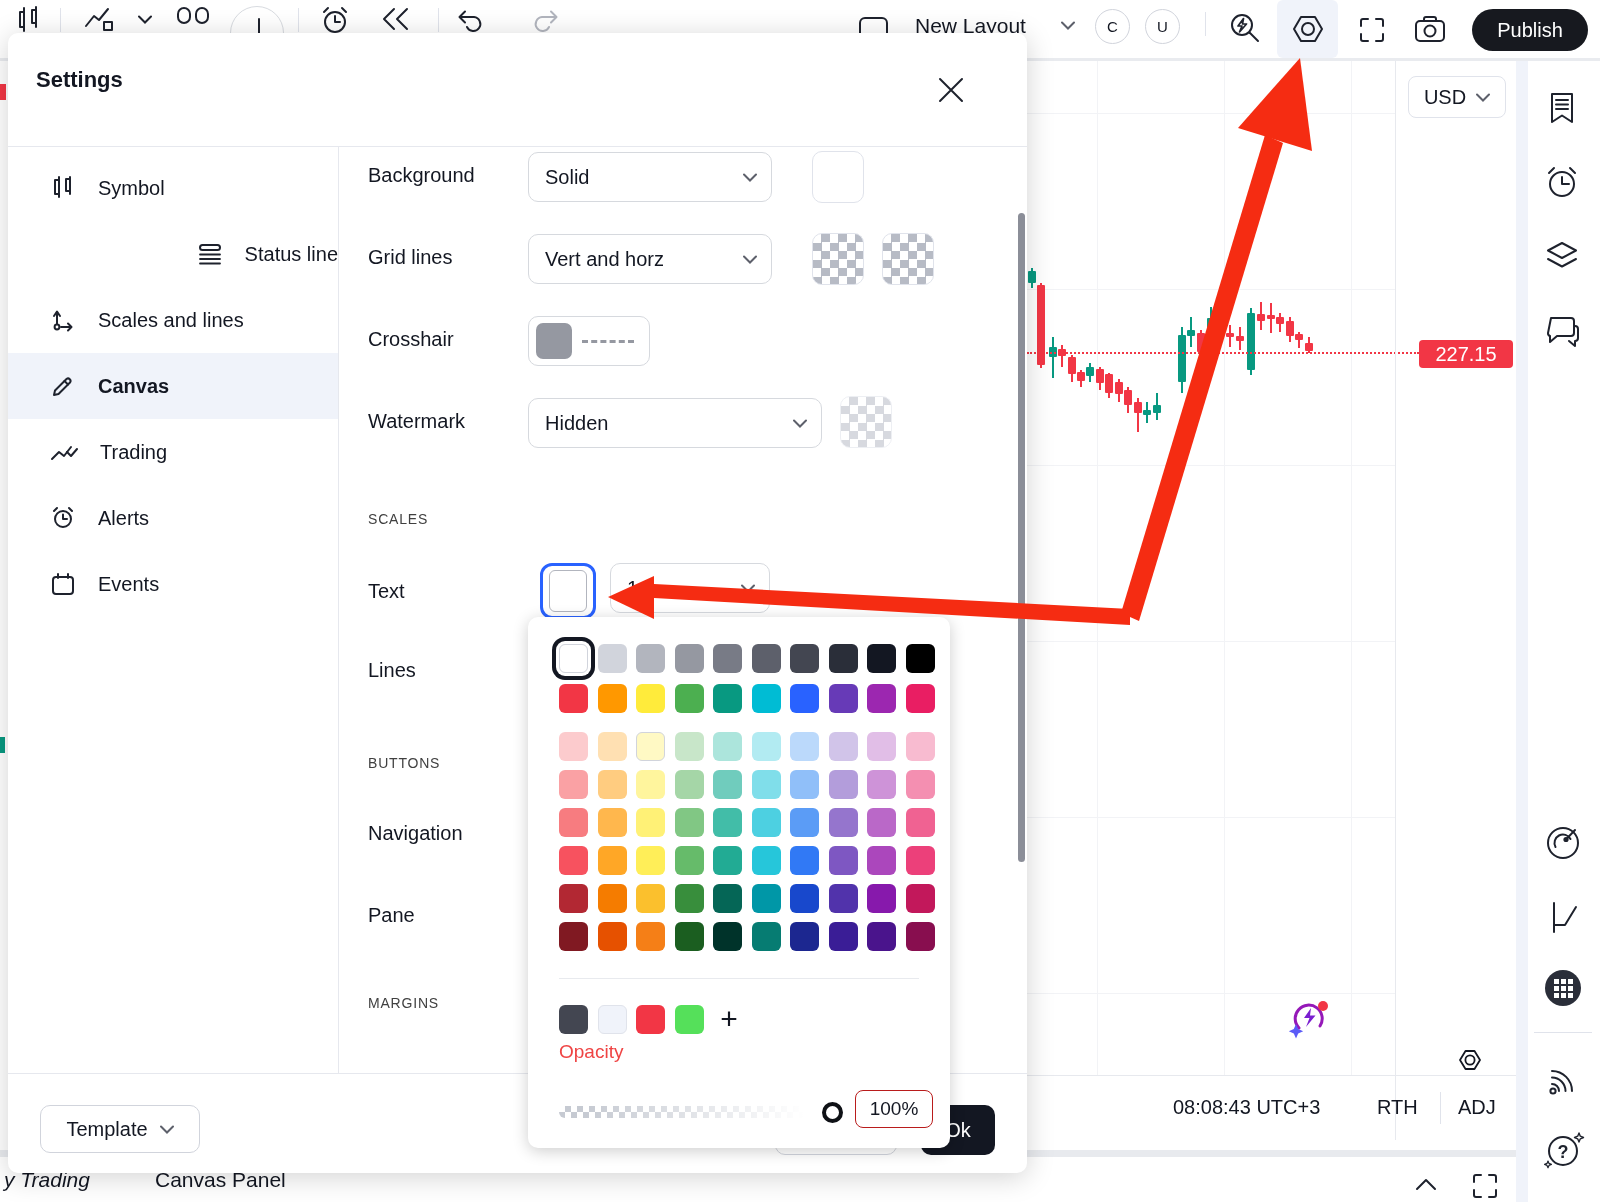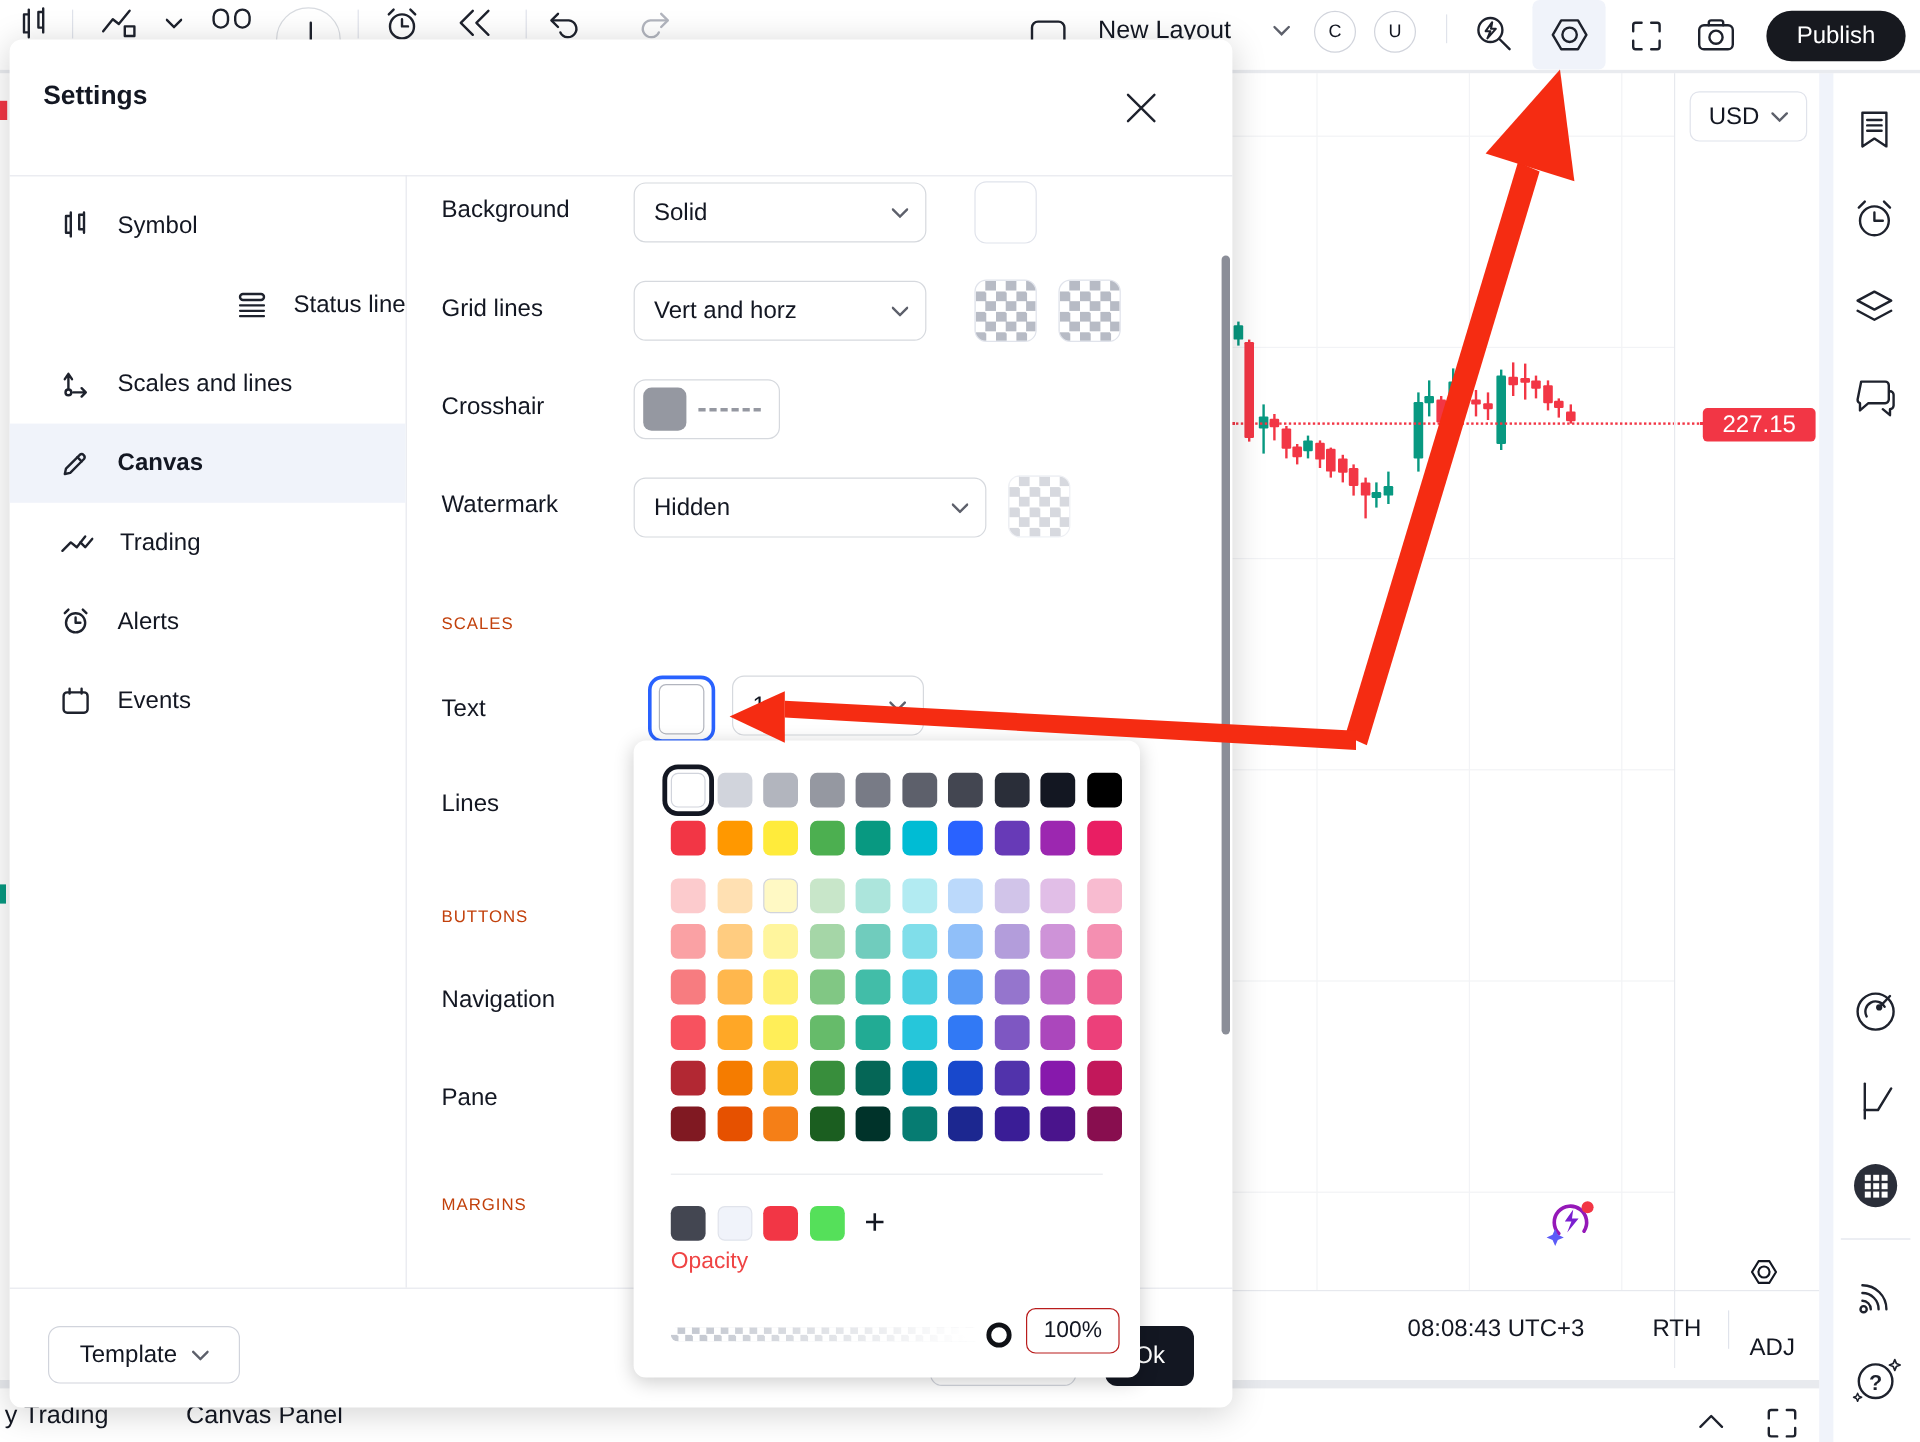--- a/index.html
+++ b/index.html
@@ -43,21 +43,21 @@
   .dialog{left:8px;top:33px;width:1019px;height:1140px;background:#fff;border-radius:10px;
           box-shadow:0 4px 28px rgba(0,0,0,.18);z-index:10;}
   .dlg-title{left:28px;top:34px;font-size:22px;font-weight:700;}
   .dlg-hdiv{left:0;top:113px;width:1019px;height:1px;background:#E6E8EE;}
   .dlg-vdiv{left:330px;top:113px;width:1px;height:927px;background:#E6E8EE;}
   .dlg-fdiv{left:0;top:1040px;width:1019px;height:1px;background:#E6E8EE;}
   .close-x{left:927px;top:41px;width:32px;height:32px;}
   .sb-item{left:0;width:330px;height:66px;display:flex;align-items:center;gap:22px;padding-left:42px;box-sizing:border-box;font-size:20px;}
   .sb-item.sel{background:#F0F3FA;font-weight:700;}
   .row-label{left:360px;font-size:20px;color:#131722;}
-  .sect{left:360px;font-size:14px;color:#c2410c;letter-spacing:.8px;}
+  .sect{left:360px;font-size:14px;color:#404040;letter-spacing:.8px;}
   .select{border:1px solid #D6D9DE;border-radius:10px;background:#fff;display:flex;align-items:center;
           justify-content:space-between;padding:0 14px 0 16px;box-sizing:border-box;font-size:20px;height:50px;}
   .chev{width:14px;height:9px;}
   .swatch-btn{width:52px;height:52px;border:1px solid #E0E3EB;border-radius:10px;background:#fff;box-sizing:border-box;}
   .checker{background:
       repeating-conic-gradient(#B7BBC5 0 25%, #fff 0 50%);
       background-size:17px 17px;border:1px solid #E0E3EB;border-radius:10px;box-sizing:border-box;}
   .checker.disabled{opacity:.55;background-color:#F0F3FA;}
   .crosshair-ctl{left:520px;top:283px;width:122px;height:50px;border:1px solid #D6D9DE;border-radius:10px;
                  display:flex;align-items:center;gap:10px;padding-left:7px;box-sizing:border-box;background:#fff;}
@@ -190,24 +190,24 @@
     <svg width="28" height="28" viewBox="0 0 28 28">
       <path d="M9.5 5 h9 L24 14 l-5.5 9 h-9 L4 14 Z" fill="none" stroke="#131722" stroke-width="1.8" stroke-linejoin="round"></path>
       <circle cx="14" cy="14" r="4.6" fill="none" stroke="#131722" stroke-width="1.8"></circle>
     </svg>
   </div>
 
   <div class="abs timeaxis-border"></div>
   <div class="abs taxis-text" style="left:1173px;">08:08:43 UTC+3</div>
   <div class="abs taxis-text" style="left:1377px;">RTH</div>
   <div class="abs taxis-div"></div>
-  <div class="abs taxis-text" style="left:1458px;margin-top:16px;">ADJ</div>
+  <div class="abs taxis-text" style="left:1458px;">ADJ</div>
 
   <div class="abs bottom-strip"></div>
-  <div class="abs bottom-panel-text" style="left:4px;">y Trading</div>
+  <div class="abs bottom-panel-text" style="left:4px;font-style:italic;">y Trading</div>
   <div class="abs bottom-panel-text" style="left:155px;">Canvas Panel</div>
   <div class="abs" style="left:1412px;top:1172px;">
     <svg class="ic" width="28" height="26" viewBox="0 0 28 26">
         <path d="M5 17 L14 8 L23 17"></path>
       </svg>
   </div>
   <div class="abs" style="left:1470px;top:1171px;">
     <svg class="ic" width="30" height="30" viewBox="0 0 30 30">
         <path d="M4 11 V6 a2 2 0 0 1 2-2 h5 M19 4 h5 a2 2 0 0 1 2 2 v5 M26 19 v5 a2 2 0 0 1 -2 2 h-5 M11 26 H6 a2 2 0 0 1 -2-2 v-5"></path>
       </svg>

